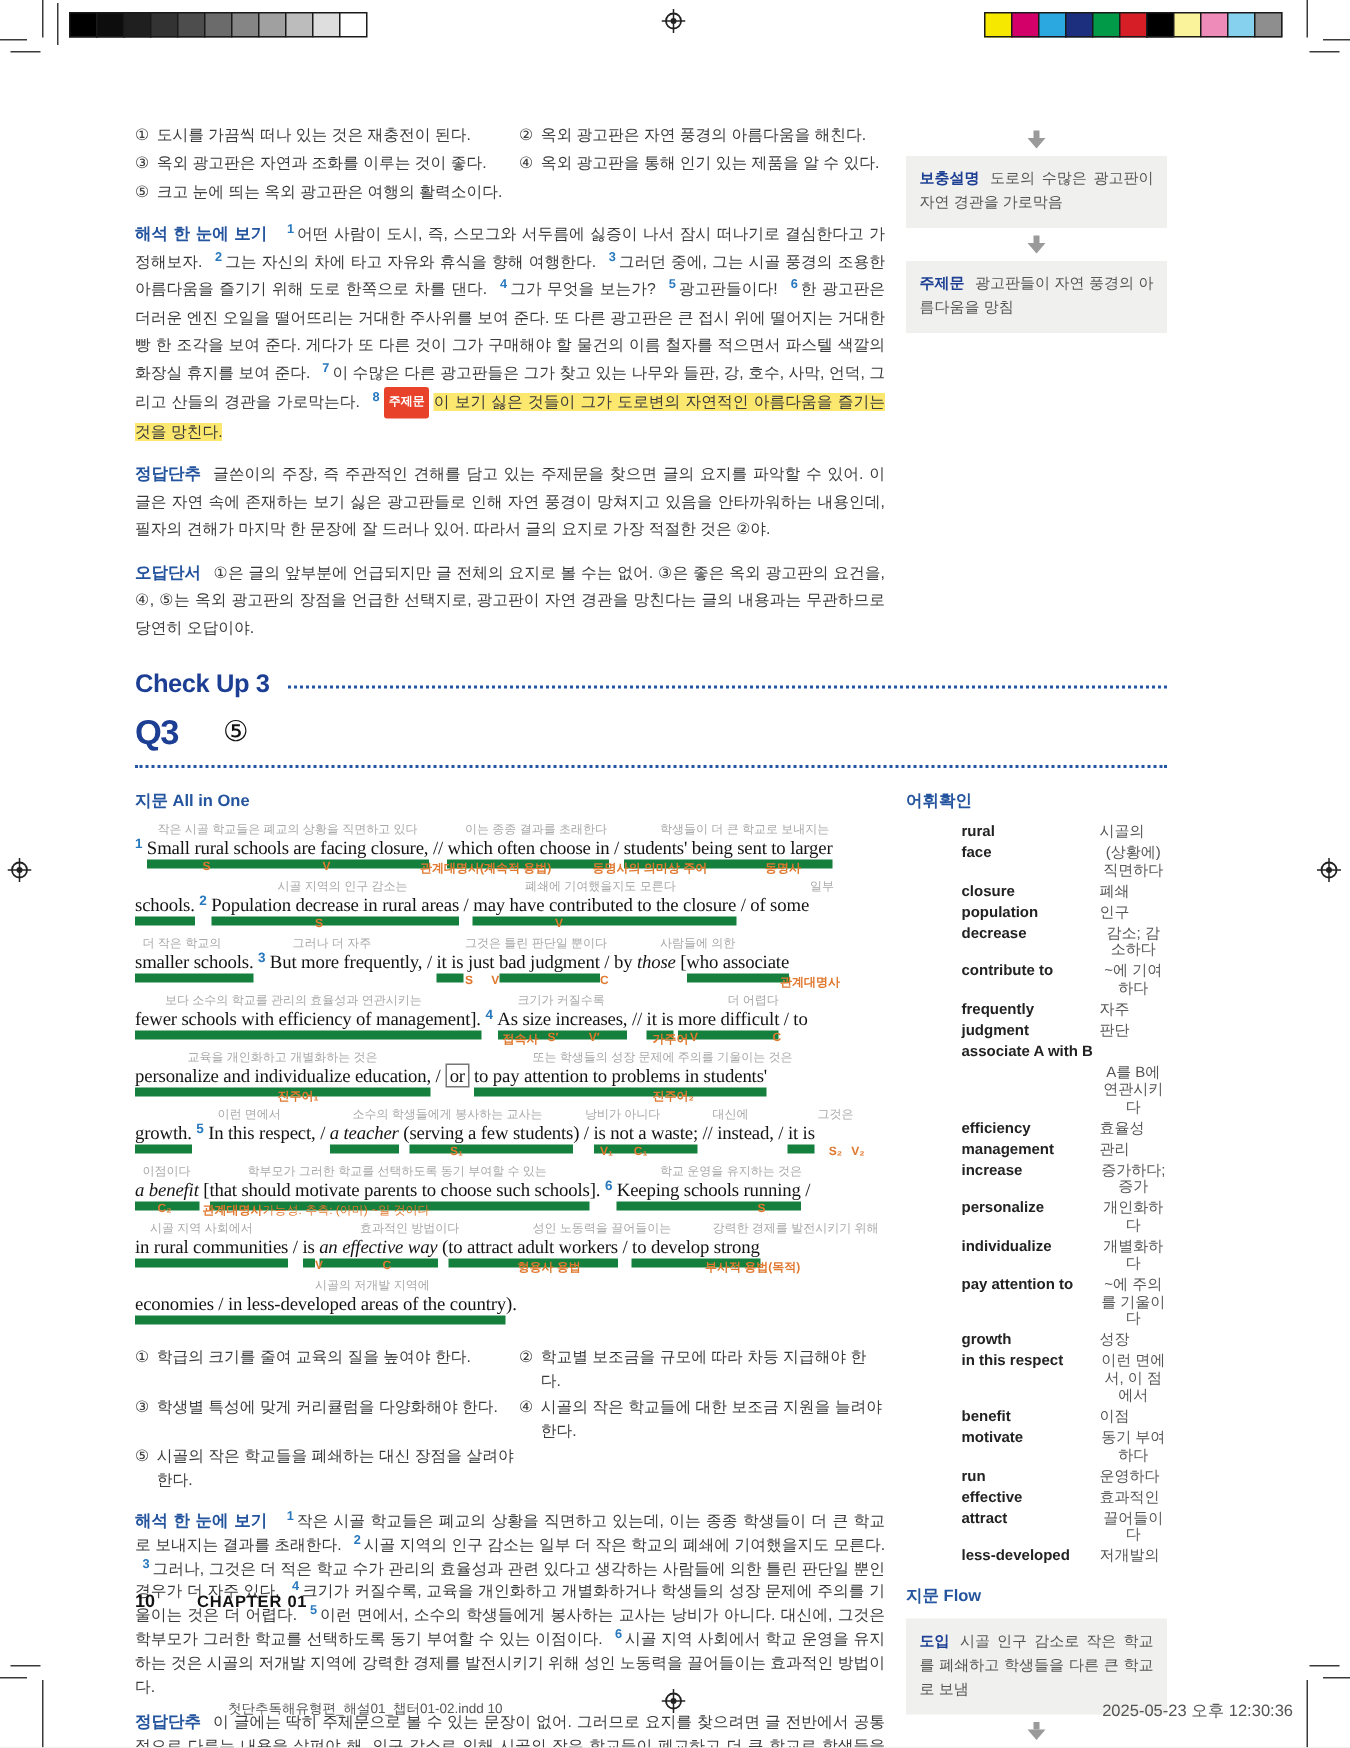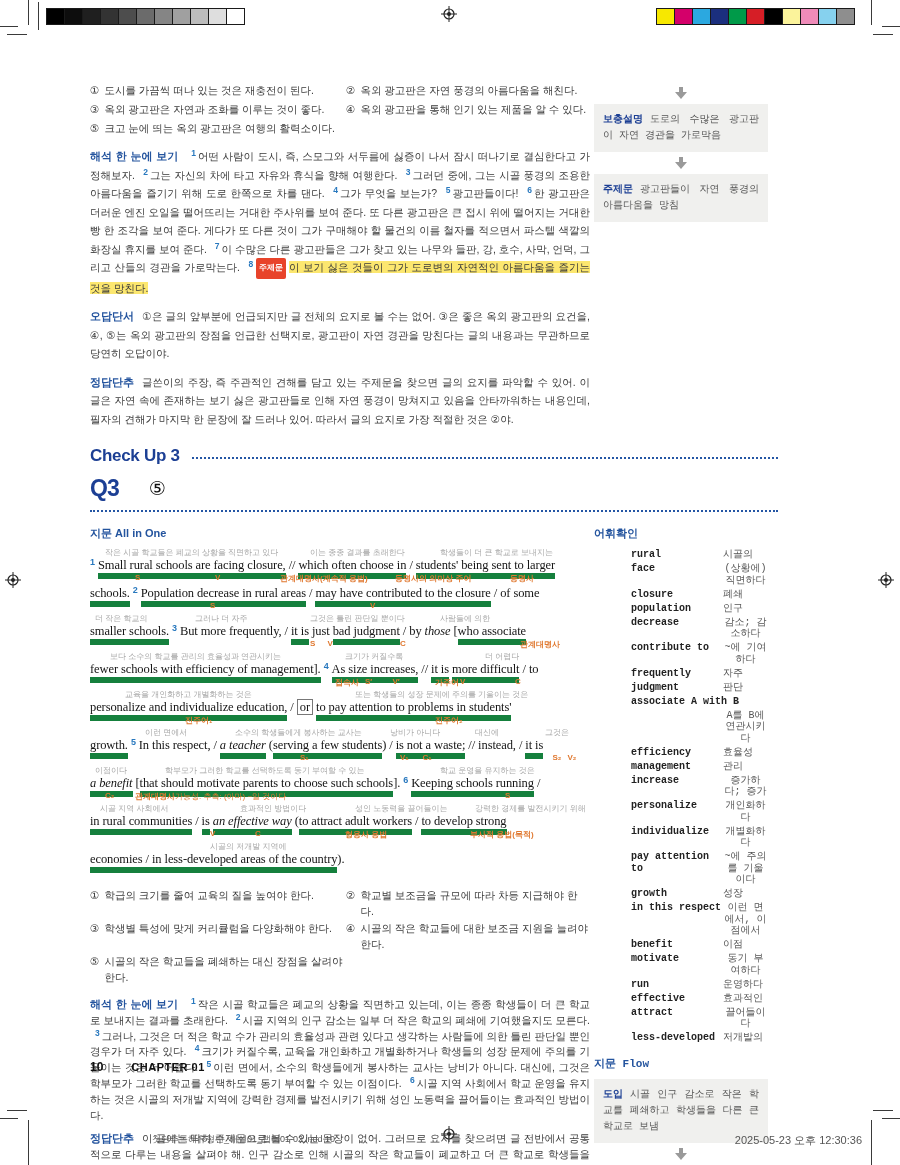--- a/index.html
+++ b/index.html
@@ -7,21 +7,21 @@
         font-family:"Liberation Sans","DejaVu Sans",sans-serif;color:#3c3c3c;}
   
   .bar{position:absolute;display:flex;}
   .bar span{display:block;width:17px;height:15px;border:1px solid #1a1a1a;margin-right:-1px;}
   .regmark{position:absolute;}
   .cropline{position:absolute;background:#3a3a3a;}
   
   .content{position:absolute;left:90px;top:82px;width:688px;}
   .row{display:flex;}
   .maincol{width:500px;}
-  .sidecol{width:174px;margin-left:4px;font-family:Liberation Mono, monospace;}
+  .sidecol{width:174px;margin-left:14px;}
   
   .optgrid{display:grid;grid-template-columns:256px 1fr;row-gap:2px;font-size:10.5px;line-height:17px;color:#3a3a3a;}
   .opt{display:flex;}
   .opt-n{margin-right:5px;}
   .body{font-size:10.5px;line-height:18.5px;color:#3a3a3a;text-align:justify;margin:10px 0 0 0;}
   .body2{font-size:10.5px;line-height:15.8px;color:#3a3a3a;text-align:justify;margin:8px 0 0 0;}
   .seclabel{color:#24549e;font-weight:bold;font-size:11px;margin-right:8px;white-space:nowrap;}
   .snum{color:#2878be;font-weight:bold;font-size:8.5px;vertical-align:4px;margin:0 2px 0 5px;line-height:0;}
   .hl{background:#fce76f;}
   .badge{display:inline-block;background:#e8432a;color:#fff;font-size:8px;font-weight:bold;
@@ -164,23 +164,23 @@
               <span class="opt-t">옥외 광고판을 통해 인기 있는 제품을 알 수 있다.</span>
             </div>
             <div class="opt">
               <span class="opt-n">⑤</span>
               <span class="opt-t">크고 눈에 띄는 옥외 광고판은 여행의 활력소이다.</span>
             </div>
           </div>
 
         <p class="body"><b class="seclabel">해석 한 눈에 보기</b><span id="q2-interp"><sup class="snum">1</sup><span>어떤 사람이 도시, 즉, 스모그와 서두름에 싫증이 나서 잠시 떠나기로 결심한다고 가정해보자. </span><sup class="snum">2</sup><span>그는 자신의 차에 타고 자유와 휴식을 향해 여행한다. </span><sup class="snum">3</sup><span>그러던 중에, 그는 시골 풍경의 조용한 아름다움을 즐기기 위해 도로 한쪽으로 차를 댄다. </span><sup class="snum">4</sup><span>그가 무엇을 보는가? </span><sup class="snum">5</sup><span>광고판들이다! </span><sup class="snum">6</sup><span>한 광고판은 더러운 엔진 오일을 떨어뜨리는 거대한 주사위를 보여 준다. 또 다른 광고판은 큰 접시 위에 떨어지는 거대한 빵 한 조각을 보여 준다. 게다가 또 다른 것이 그가 구매해야 할 물건의 이름 철자를 적으면서 파스텔 색깔의 화장실 휴지를 보여 준다. </span><sup class="snum">7</sup><span>이 수많은 다른 광고판들은 그가 찾고 있는 나무와 들판, 강, 호수, 사막, 언덕, 그리고 산들의 경관을 가로막는다. </span><sup class="snum">8</sup><span class="badge">주제문</span><span class="hl">이 보기 싫은 것들이 그가 도로변의 자연적인 아름다움을 즐기는 것을 망친다. </span></span></p>
 
+        <p class="body"><b class="seclabel">정답단추</b><span>글쓴이의 주장, 즉 주관적인 견해를 담고 있는 주제문을 찾으면 글의 요지를 파악할 수 있어. 이 글은 자연 속에 존재하는 보기 싫은 광고판들로 인해 자연 풍경이 망쳐지고 있음을 안타까워하는 내용인데, 필자의 견해가 마지막 한 문장에 잘 드러나 있어. 따라서 글의 요지로 가장 적절한 것은 ②야.</span></p>
+
         <p class="body"><b class="seclabel">오답단서</b><span>①은 글의 앞부분에 언급되지만 글 전체의 요지로 볼 수는 없어. ③은 좋은 옥외 광고판의 요건을, ④, ⑤는 옥외 광고판의 장점을 언급한 선택지로, 광고판이 자연 경관을 망친다는 글의 내용과는 무관하므로 당연히 오답이야.</span></p>
-
-        <p class="body"><b class="seclabel">정답단추</b><span>글쓴이의 주장, 즉 주관적인 견해를 담고 있는 주제문을 찾으면 글의 요지를 파악할 수 있어. 이 글은 자연 속에 존재하는 보기 싫은 광고판들로 인해 자연 풍경이 망쳐지고 있음을 안타까워하는 내용인데, 필자의 견해가 마지막 한 문장에 잘 드러나 있어. 따라서 글의 요지로 가장 적절한 것은 ②야.</span></p>
       </div>
       <div class="sidecol">
           <div class="arrow">
             <div class="stem"></div>
             <div class="head"></div>
           </div>
           <div class="fbox"><b class="fbox-label">보충설명</b><span class="fbox-text">도로의 수많은 광고판이 자연 경관을 가로막음</span></div>
           <div class="arrow">
             <div class="stem"></div>
             <div class="head"></div>
@@ -212,20 +212,25 @@
               <div class="en"><sup class="num">1</sup><span class="u">Small rural schools are facing closure,</span><span> // </span><span class="u">which often choose in</span><span> / </span><span class="u">students' being sent to larger</span></div>
               <div class="lb">
                 <span style="left: 9%;">S</span>
                 <span style="left: 25%;">V</span>
                 <span style="left: 38%;">관계대명사(계속적 용법)</span>
                 <span style="left: 61%;">동명사의 의미상 주어</span>
                 <span style="left: 84%;">동명사</span>
               </div>
             </div>
             <div class="pline">
+              <div class="gl">
+                <span style="left: 19%;">시골 지역의 인구 감소는</span>
+                <span style="left: 52%;">폐쇄에 기여했을지도 모른다</span>
+                <span style="left: 90%;">일부</span>
+              </div>
               <div class="en"><span class="u">schools.</span><span> </span><sup class="num">2</sup><span class="u">Population decrease in rural areas</span><span> / </span><span class="u">may have contributed to the closure</span><span> / of some</span></div>
               <div class="lb">
                 <span style="left: 24%;">S</span>
                 <span style="left: 56%;">V</span>
               </div>
             </div>
             <div class="pline">
               <div class="gl">
                 <span style="left: 1%;">더 작은 학교의</span>
                 <span style="left: 21%;">그러나 더 자주</span>

